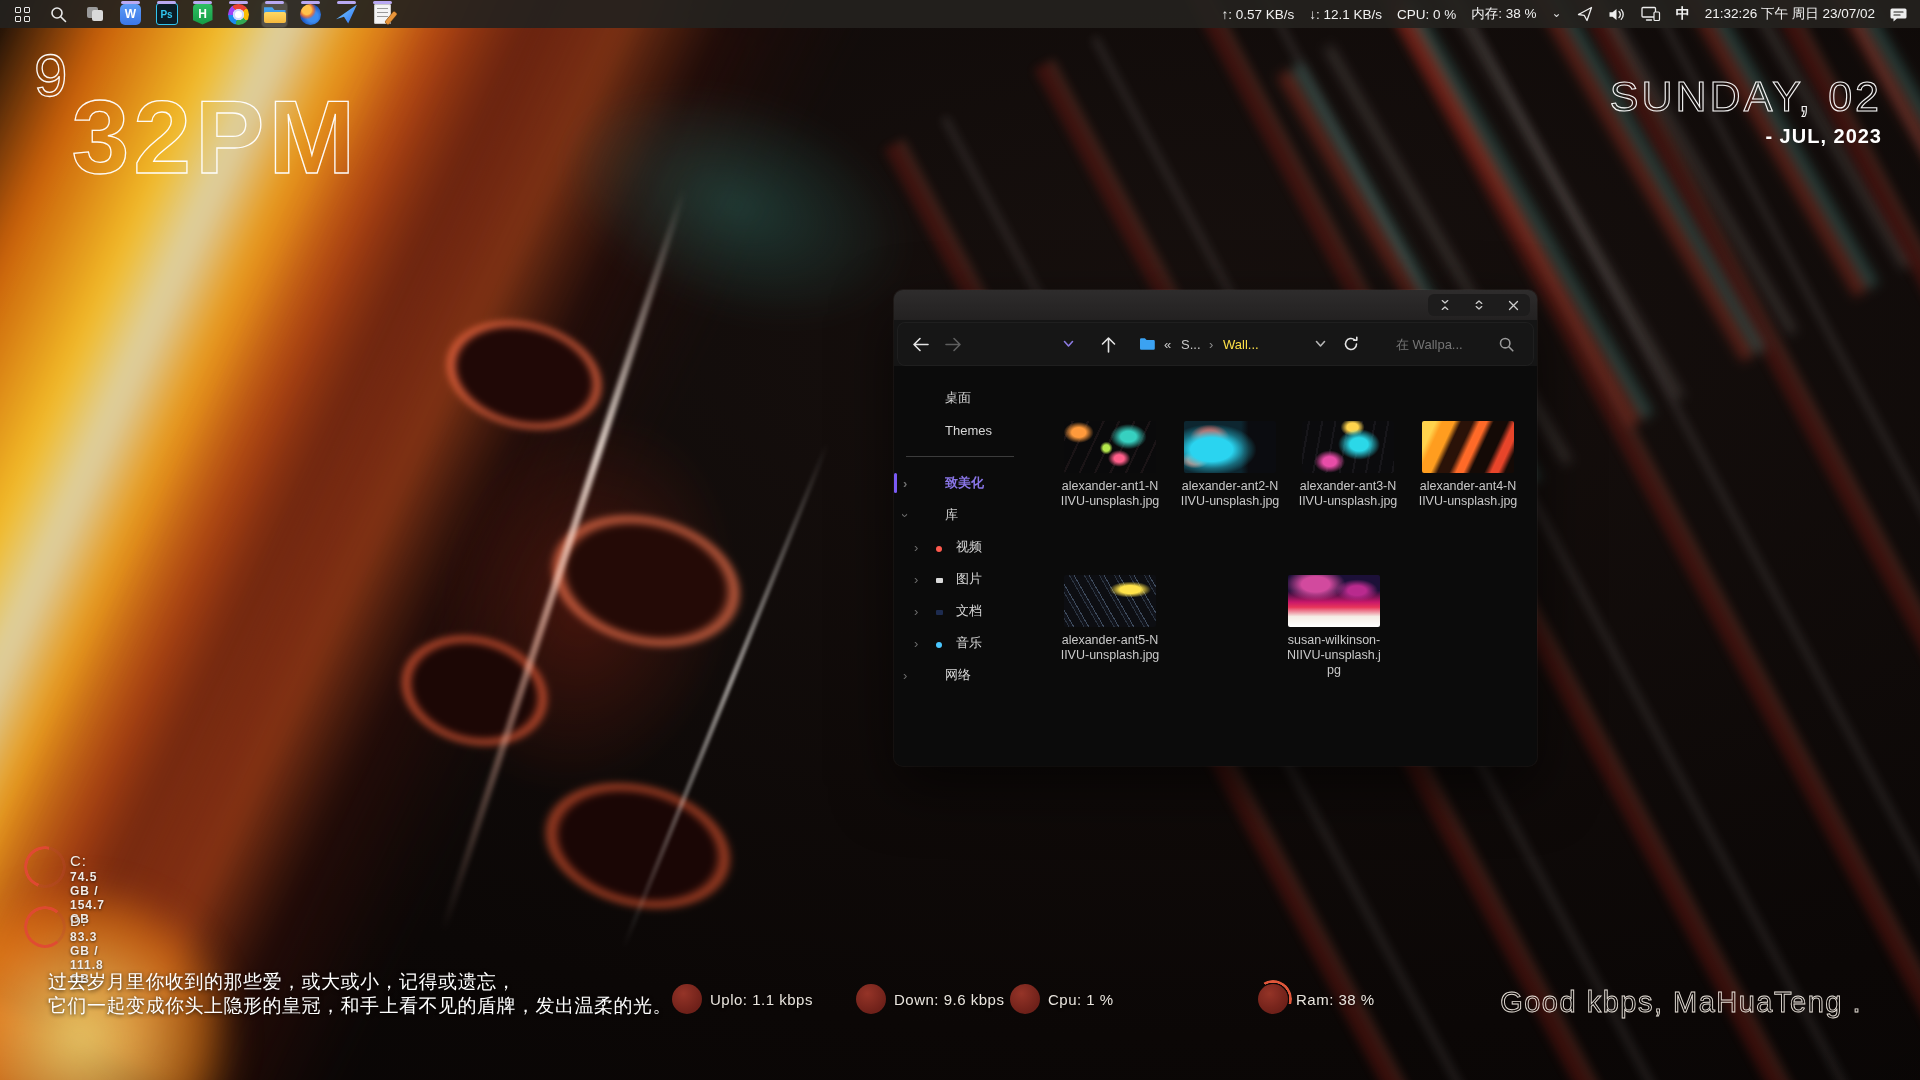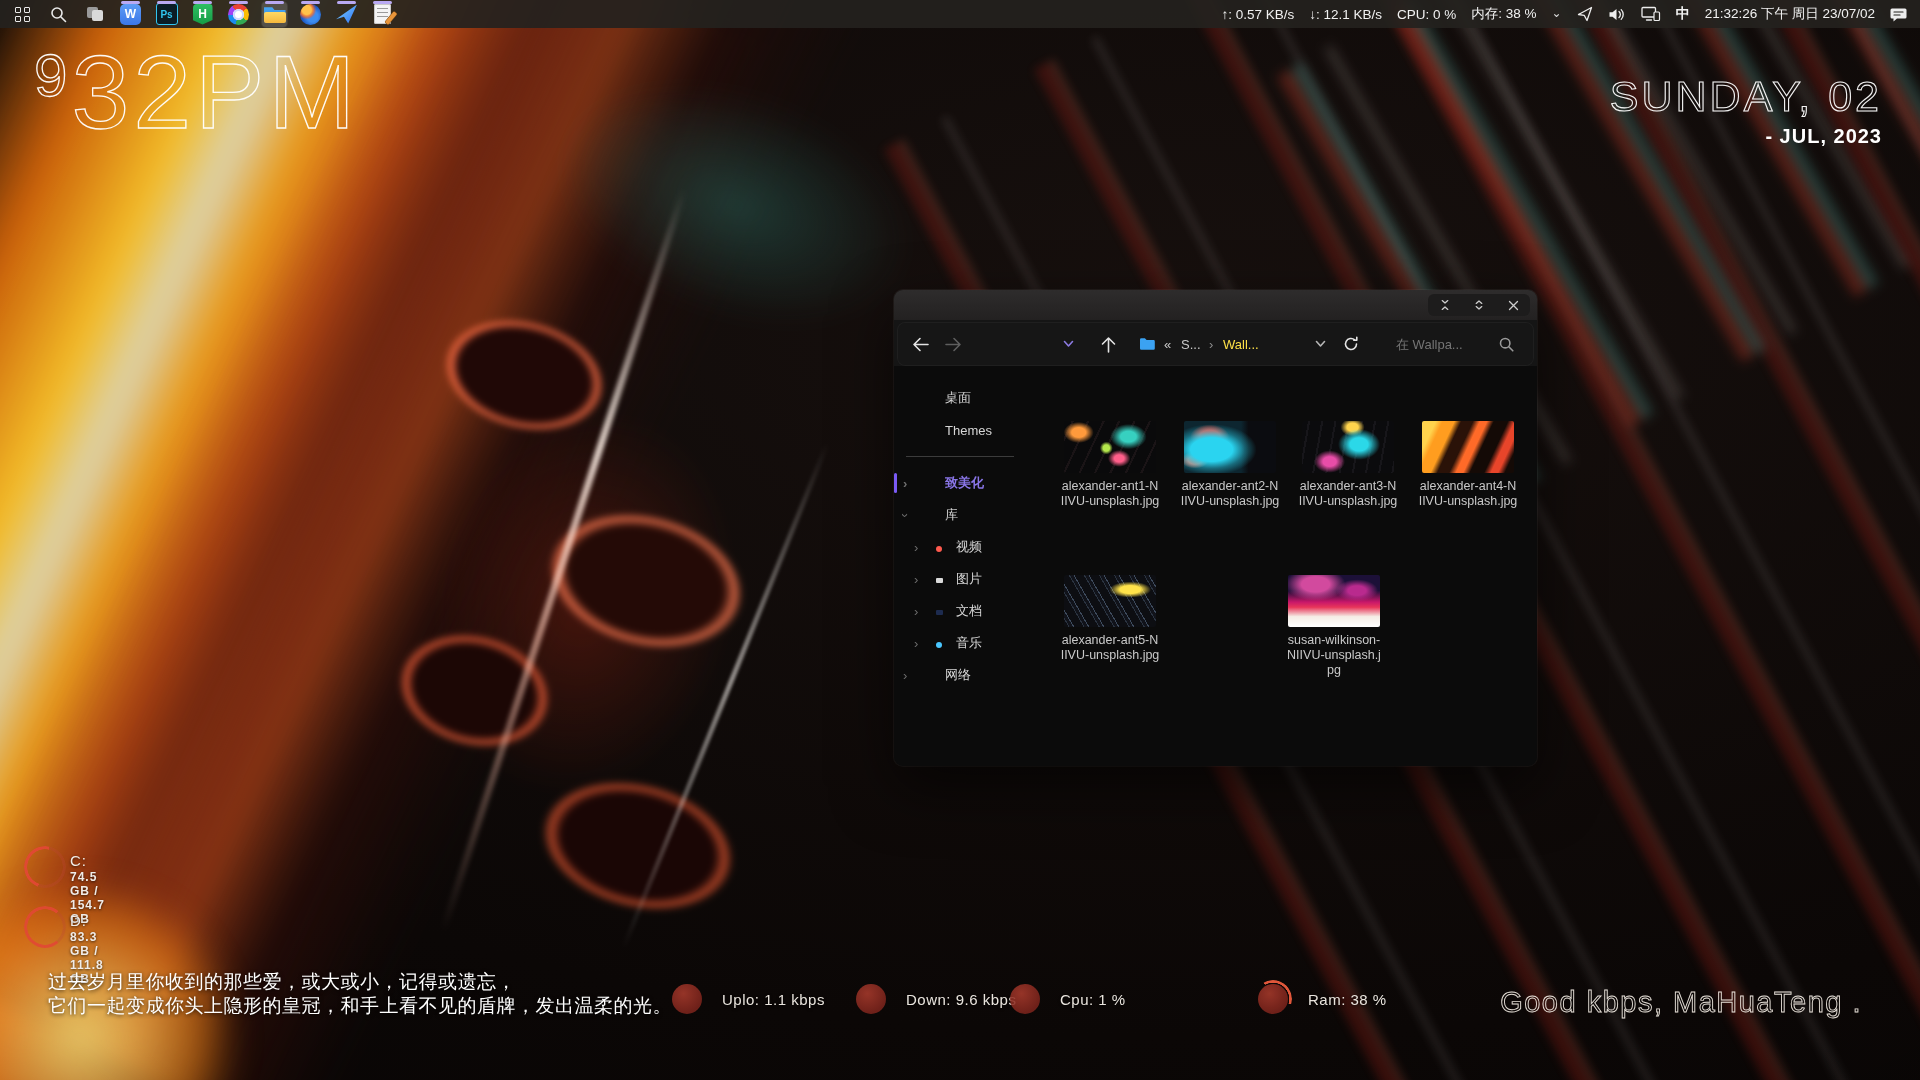--- a/index.html
+++ b/index.html
@@ -82,21 +82,21 @@
     transform:rotate(40deg);border-radius:1px;box-shadow:0 0 0 .5px #7a4a15;}
   .tb-right{display:flex;align-items:center;gap:15px;padding-right:12px;color:#f1f1f1;font-size:13.5px;white-space:nowrap;}
   .tray-ic{display:flex;align-items:center;justify-content:center;}
   .chev{color:#ddd;font-size:12px;transform:translateY(-1px);}
   .ime{font-weight:600;font-size:14px;}
 
   
   .clockw{position:absolute;left:34px;top:40px;color:transparent;display:flex;z-index:5;
     -webkit-text-stroke:1.3px rgba(255,255,255,.96);letter-spacing:4px;}
   .clockw .h{font-size:60px;line-height:60px;margin-top:6px;}
-  .clockw .m{font-size:104px;line-height:104px;font-weight:400;}
+  .clockw .m{font-size:104px;line-height:104px;font-weight:700;margin-top:45px;}
   .datew{position:absolute;right:38px;top:72px;text-align:right;z-index:5;}
   .datew .d1{font-size:43px;color:transparent;-webkit-text-stroke:1.1px rgba(255,255,255,.95);letter-spacing:3px;}
   .datew .d2{font-size:20px;font-weight:bold;color:#fff;letter-spacing:1px;margin-top:4px;}
 
   
   .win{position:absolute;left:894px;top:290px;width:643px;height:476px;border-radius:9px;z-index:20;
     background:#151515;box-shadow:0 22px 60px rgba(0,0,0,.6), 0 0 0 1px rgba(255,255,255,.06);overflow:hidden;}
   .titlebar{height:30px;background:linear-gradient(180deg,#2e2c2c,#232121);display:flex;justify-content:flex-end;align-items:center;padding-right:7px;}
   .ctrls{display:flex;background:#1d1c1c;border-radius:6px;height:22px;overflow:hidden;}
   .ctrl{width:34px;height:22px;display:flex;align-items:center;justify-content:center;cursor:default;}
@@ -166,21 +166,21 @@
   .ring{position:absolute;width:42px;height:42px;border-radius:50%;
     -webkit-mask:radial-gradient(circle, transparent 0 17.5px, #000 18px 21px);
             mask:radial-gradient(circle, transparent 0 17.5px, #000 18px 21px);}
   .ringC{left:0;top:2px;background:conic-gradient(from 200deg, rgba(225,72,52,.95) 0 48%, rgba(190,70,55,.28) 48% 100%);}
   .ringD{left:0;top:62px;background:conic-gradient(from 140deg, rgba(225,72,52,.9) 0 72%, rgba(190,70,55,.28) 72% 100%);}
   .dtxt{position:absolute;left:46px;font-weight:300;letter-spacing:1px;text-shadow:0 1px 3px rgba(0,0,0,.7);}
   .dC{top:8px;} .dD{top:68px;}
   .dlbl{font-size:15px;} .dval{font-size:12px;margin-top:1px;font-weight:bold;}
   .poem{position:absolute;left:48px;top:970px;z-index:5;color:#fff;font-size:19px;line-height:24px;
     text-shadow:0 1px 4px rgba(0,0,0,.85);letter-spacing:.5px;}
-  .stat{position:absolute;top:984px;display:flex;align-items:center;gap:20px;z-index:5;}
+  .stat{position:absolute;top:984px;display:flex;align-items:center;gap:8px;z-index:5;}
   .scirc{width:30px;height:30px;border-radius:50%;position:relative;
     background:radial-gradient(circle at 38% 32%, #a83a2c, #7c241c 70%);opacity:.88;}
   .scirc.ram::after{content:"";position:absolute;inset:-4px;border-radius:50%;
     background:conic-gradient(from -30deg, #ff6242 0 38%, transparent 38% 100%);
     -webkit-mask:radial-gradient(circle, transparent 0 16px, #000 16.5px 19px);
             mask:radial-gradient(circle, transparent 0 16px, #000 16.5px 19px);}
   .slbl{color:#e9e4dd;font-size:15px;font-weight:300;letter-spacing:.5px;text-shadow:0 1px 3px rgba(0,0,0,.7);}
   .greet{position:absolute;right:58px;top:986px;z-index:5;font-size:29px;letter-spacing:1.5px;
     color:transparent;-webkit-text-stroke:.9px rgba(240,234,226,.95);}
 </style>

